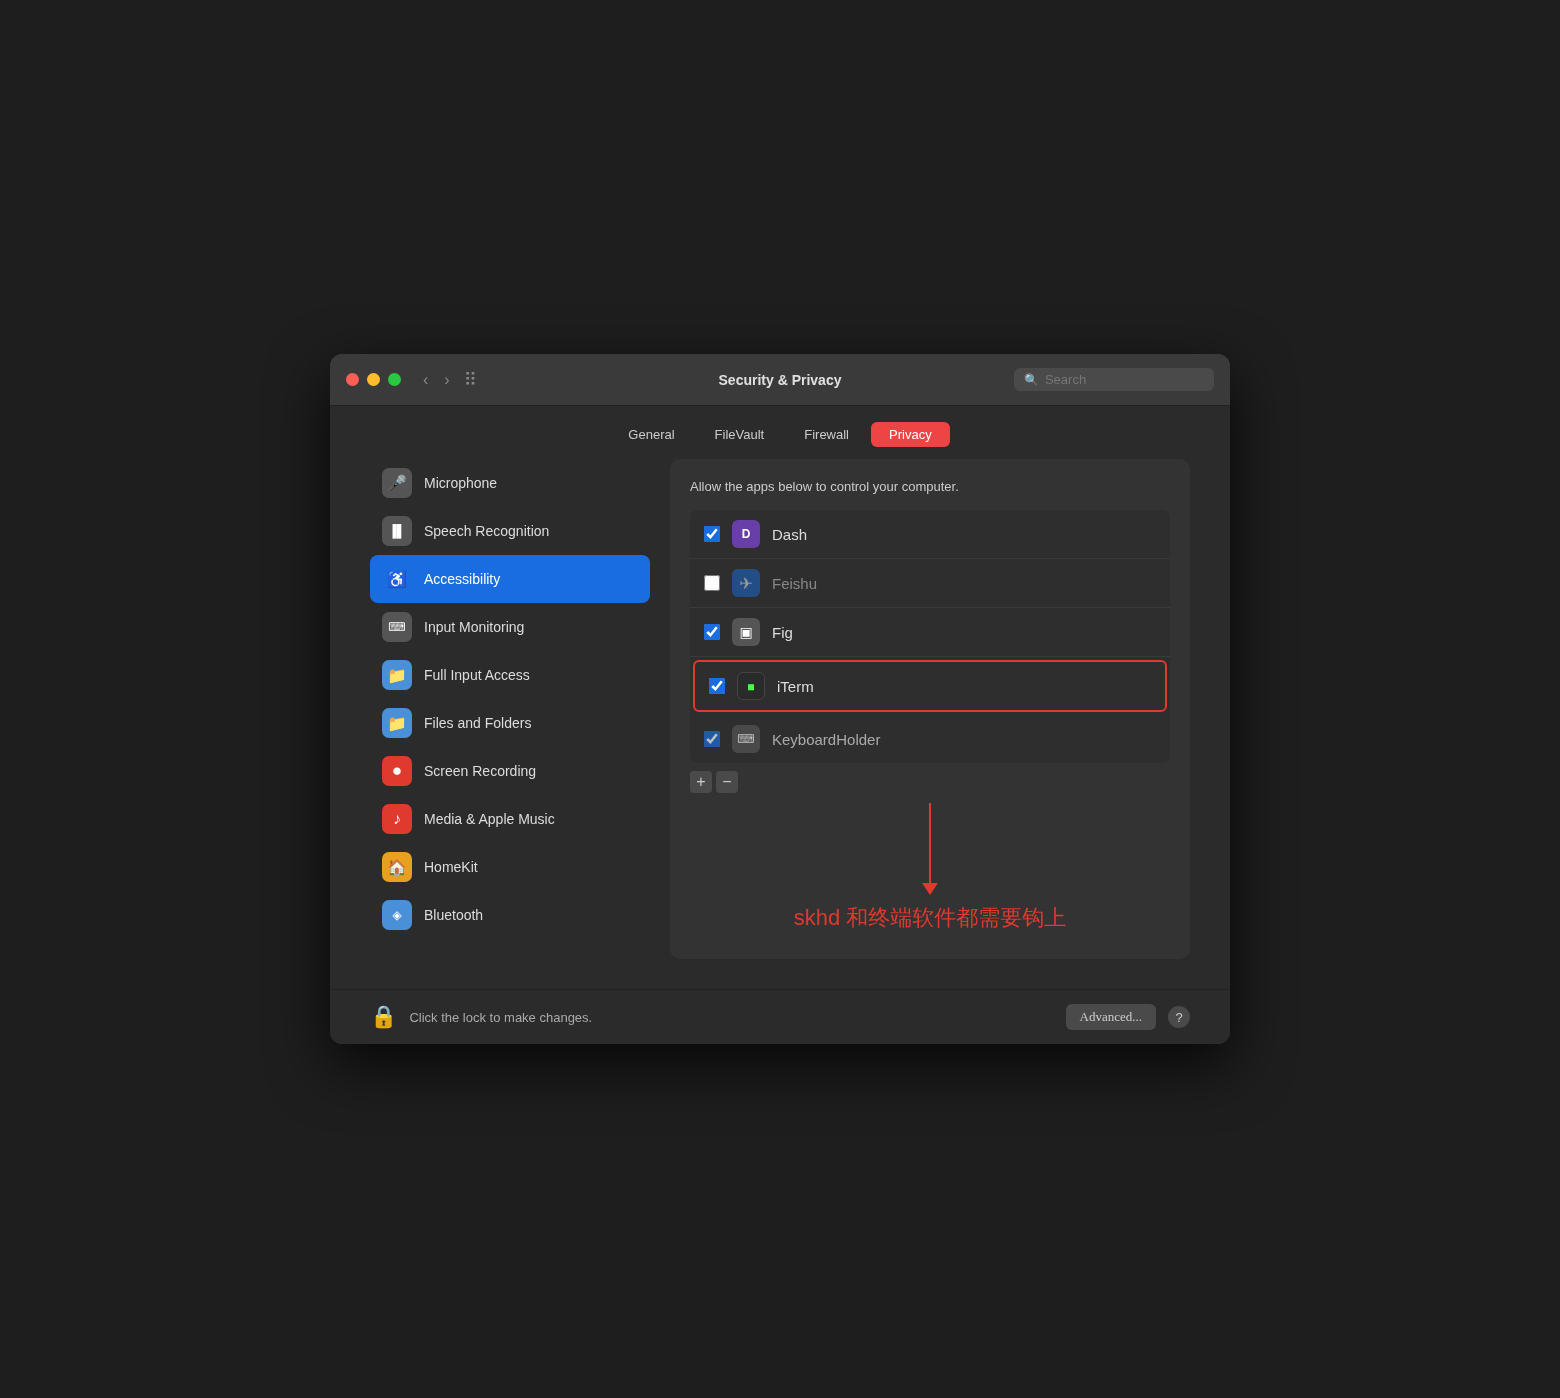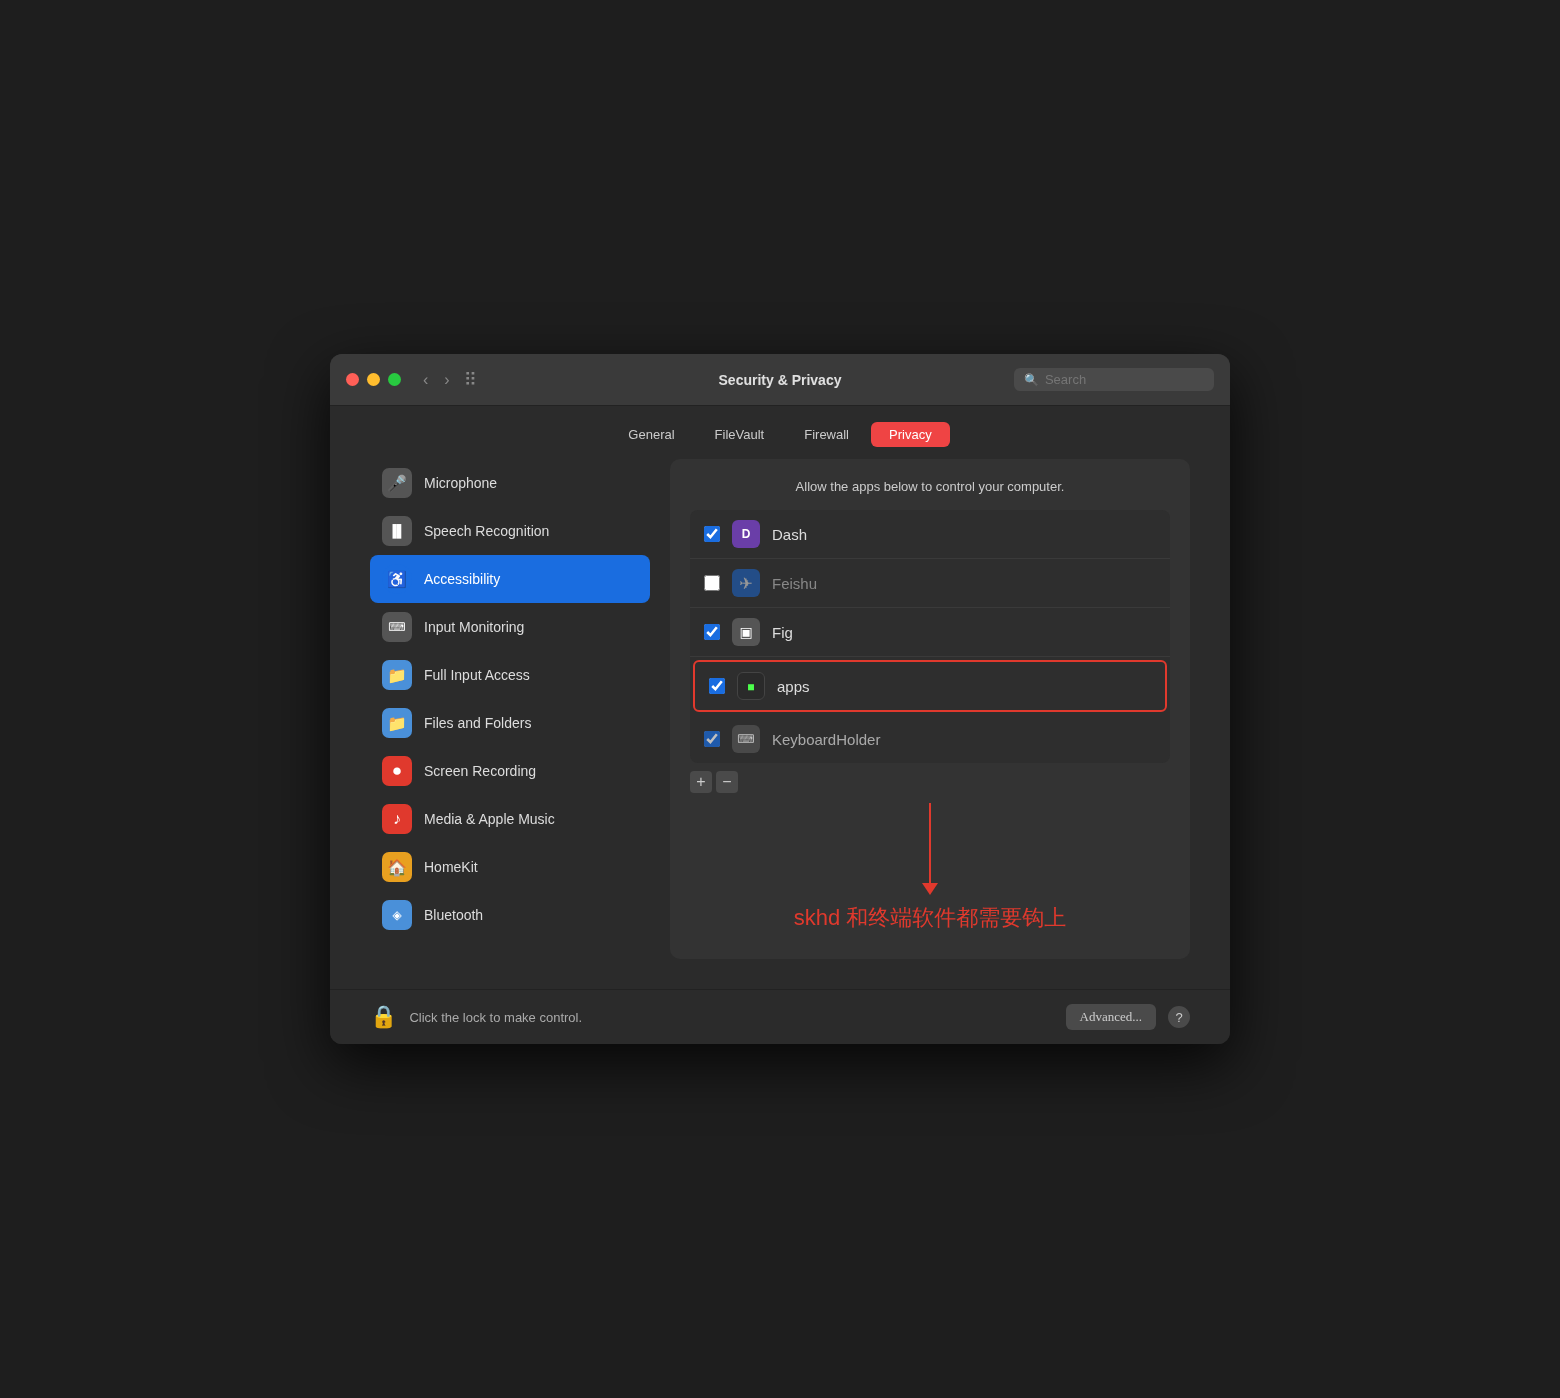--- a/index.html
+++ b/index.html
@@ -155,21 +155,20 @@
       flex: 1;
       background: #333;
       border-radius: 10px;
       padding: 20px;
       min-height: 500px;
     }
     .panel-description {
       color: #ccc;
       font-size: 13px;
       margin-bottom: 16px;
-      text-align: center;
     }
     .app-list {
       background: #2e2e2e;
       border-radius: 8px;
       overflow: hidden;
     }
     .app-row {
       display: flex;
       align-items: center;
       gap: 12px;
@@ -368,21 +367,21 @@
           </div>
           <span class="app-name">Fig</span>
         </div>
 
         <div style="padding: 3px; background: #2e2e2e;">
           <div class="app-row" style="border: 2px solid #e0392d; border-radius: 6px; background: #2e2e2e;">
             <input type="checkbox" class="app-checkbox" checked="" style="">
             <div class="app-icon-wrapper app-iterm">
               <span style="font-size:10px; font-family:monospace;">■</span>
             </div>
-            <span class="app-name">apps</span>
+            <span class="app-name">iTerm</span>
           </div>
         </div>
 
         <div class="app-row" style="opacity:0.7;">
           <input type="checkbox" class="app-checkbox" checked="" style="">
           <div class="app-icon-wrapper app-keyboard">
             <span style="font-size:12px;">⌨</span>
           </div>
           <span class="app-name">KeyboardHolder</span>
         </div>
@@ -398,17 +397,17 @@
           <div style="width:2px; height:80px; background:#e0392d;"></div>
           <div style="width:0; height:0; border-left:8px solid transparent; border-right:8px solid transparent; border-top:12px solid #e0392d;"></div>
         </div>
         <p style="color:#e0392d; font-size:22px; font-weight:500; margin-top:8px; text-align:center;">skhd 和终端软件都需要钩上</p>
       </div>
     </div>
   </div>
 
   <div class="footer">
     <span class="lock-icon">🔒</span>
-    <span class="lock-text">Click the lock to make control.</span>
+    <span class="lock-text">Click the lock to make changes.</span>
     <button class="advanced-btn">Advanced...</button>
     <button class="help-btn">?</button>
   </div>
 </div>
 
 </body></html>

